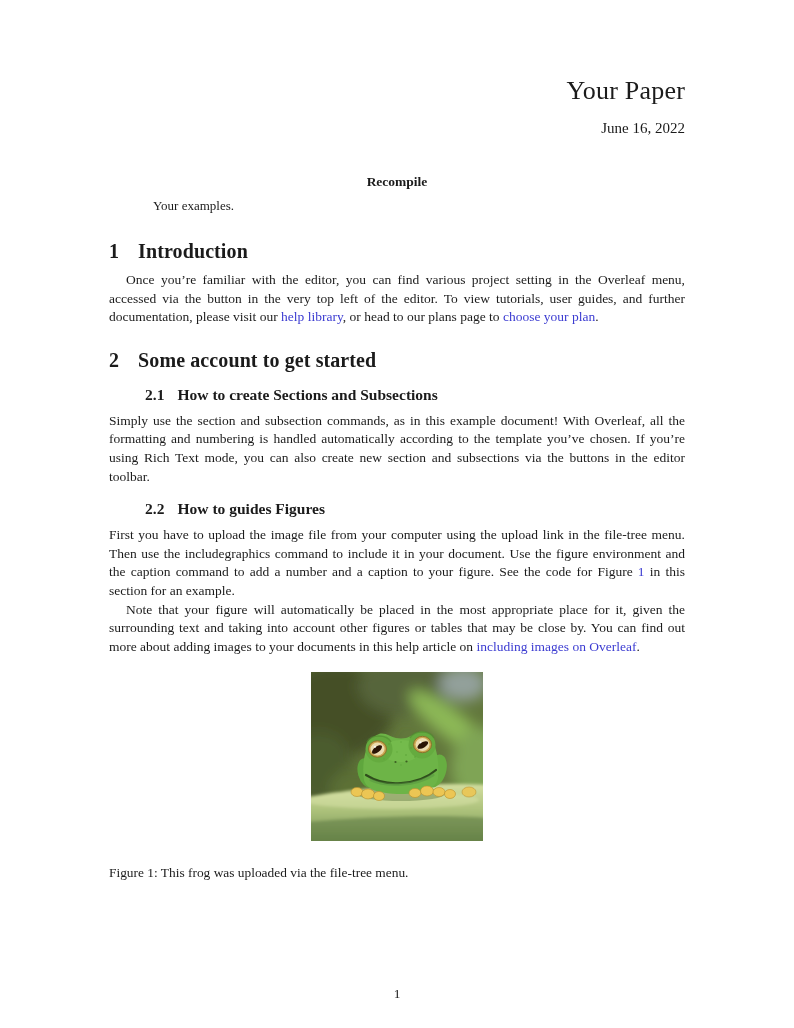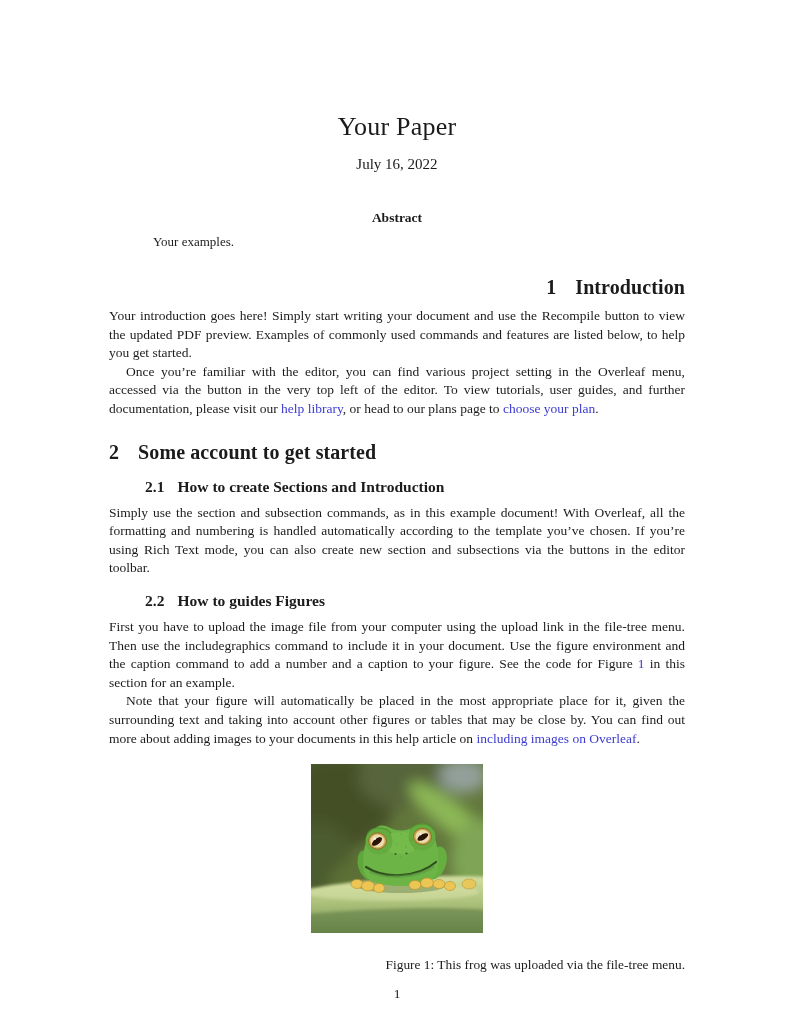--- a/index.html
+++ b/index.html
@@ -16,21 +16,21 @@
     margin: 0 auto;
     background: var(--page-bg, #ffffff);
     color: var(--text, #1b1b1b);
     font-family: "Liberation Serif", "DejaVu Serif", serif;
     overflow: hidden;
   }
   .content {
     width: 576px;
     margin: 0 auto;
   }
-  .title-block { padding-top: 112px; text-align: center; }
+  .title-block { padding-top: 76px; text-align: right; }
   .paper-title {
     font-size: 26px;
     font-weight: 400;
     margin: 0;
     letter-spacing: 0.2px;
   }
   .paper-author { margin-top: 17px; font-size: 15px; }
   .paper-date   { margin-top: 14px; font-size: 15px; }
 
   .abstract-heading {
@@ -44,21 +44,21 @@
     padding: 0 44px;
     font-size: 13px;
   }
 
   h2.section {
     font-size: 20px;
     font-weight: 700;
     margin: 22px 0 8px 0;
     letter-spacing: 0.1px;
   }
-  h2.section.first { margin-top: 26px; text-align: right; }
+  h2.section.first { margin-top: 26px; }
   h2.section .sec-num { margin-right: 0.95em; }
 
   h3.subsection {
     font-size: 15.5px;
     font-weight: 700;
     margin: 14px 0 8px 0;
   }
   h3.subsection .sec-num { margin-right: 0.85em; margin-left: 36px; }
 
   p.body-par {
@@ -73,61 +73,60 @@
   a.doc-link {
     color: var(--link, #3b3bd1);
     text-decoration: none;
     cursor: pointer;
   }
 
   .figure-block { margin-top: 16px; text-align: center; }
   .frog-photo { display: inline-block; width: 172px; height: 169px; }
   .figure-caption {
     margin-top: 20px;
-    text-align: right;
+    text-align: left;
     font-size: 13.4px;
   }
 
   .page-footer {
     position: absolute;
     bottom: 26px;
     left: 0;
     width: 100%;
     text-align: center;
     font-size: 13.5px;
   }
 </style>
 </head>
 <body>
 
 <div class="page">
   <div class="content">
 
     <div class="title-block">
       <h1 class="paper-title">Your Paper</h1>
-      <div class="paper-date">July 16, 2022</div>
+      <div class="paper-date">June 16, 2022</div>
     </div>
 
-    <div class="abstract-heading">Abstract</div>
+    <div class="abstract-heading">Recompile</div>
     <div class="abstract-text">Your examples.</div>
 
     <h2 class="section first">
       <span class="sec-num">1</span><span>Introduction</span>
     </h2>
 
-    <p class="body-par">Your introduction goes here! Simply start writing your document and use the Recompile button to view the updated PDF preview. Examples of commonly used commands and features are listed below, to help you get started.</p>
 
     <p class="body-par indent"><span>Once you’re familiar with the editor, you can find various project setting in the Overleaf menu, accessed via the button in the very top left of the editor. To view tutorials, user guides, and further documentation, please visit our </span><a class="doc-link">help library</a><span>, or head to our plans page to </span><a class="doc-link">choose your plan</a><span>.</span></p>
 
     <h2 class="section">
       <span class="sec-num">2</span><span>Some account to get started</span>
     </h2>
 
     <h3 class="subsection">
-      <span class="sec-num">2.1</span><span>How to create Sections and Introduction</span>
+      <span class="sec-num">2.1</span><span>How to create Sections and Subsections</span>
     </h3>
 
     <p class="body-par">Simply use the section and subsection commands, as in this example document! With Overleaf, all the formatting and numbering is handled automatically according to the template you’ve chosen. If you’re using Rich Text mode, you can also create new section and subsections via the buttons in the editor toolbar.</p>
 
     <h3 class="subsection">
       <span class="sec-num">2.2</span><span>How to guides Figures</span>
     </h3>
 
     <p class="body-par"><span>First you have to upload the image file from your computer using the upload link in the file-tree menu. Then use the includegraphics command to include it in your document. Use the figure environment and the caption command to add a number and a caption to your figure. See the code for Figure </span><a class="doc-link">1</a><span> in this section for an example.</span></p>
 

